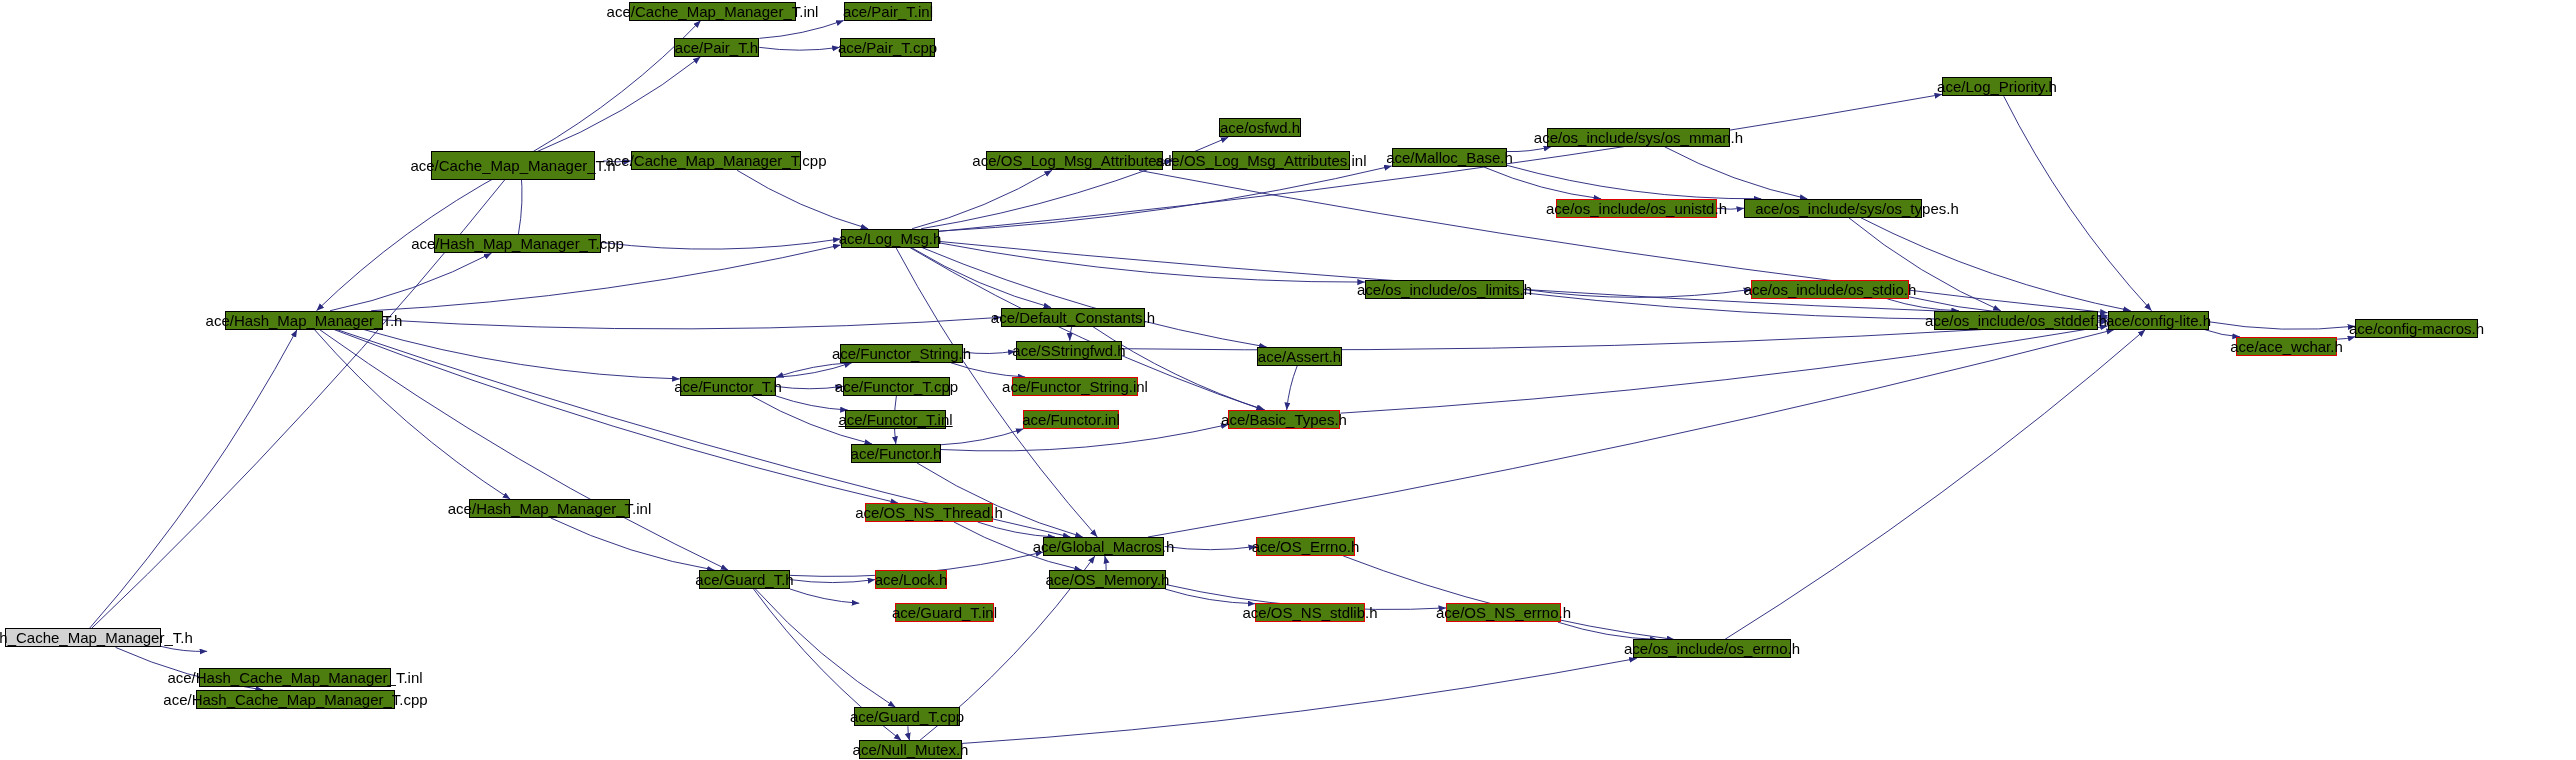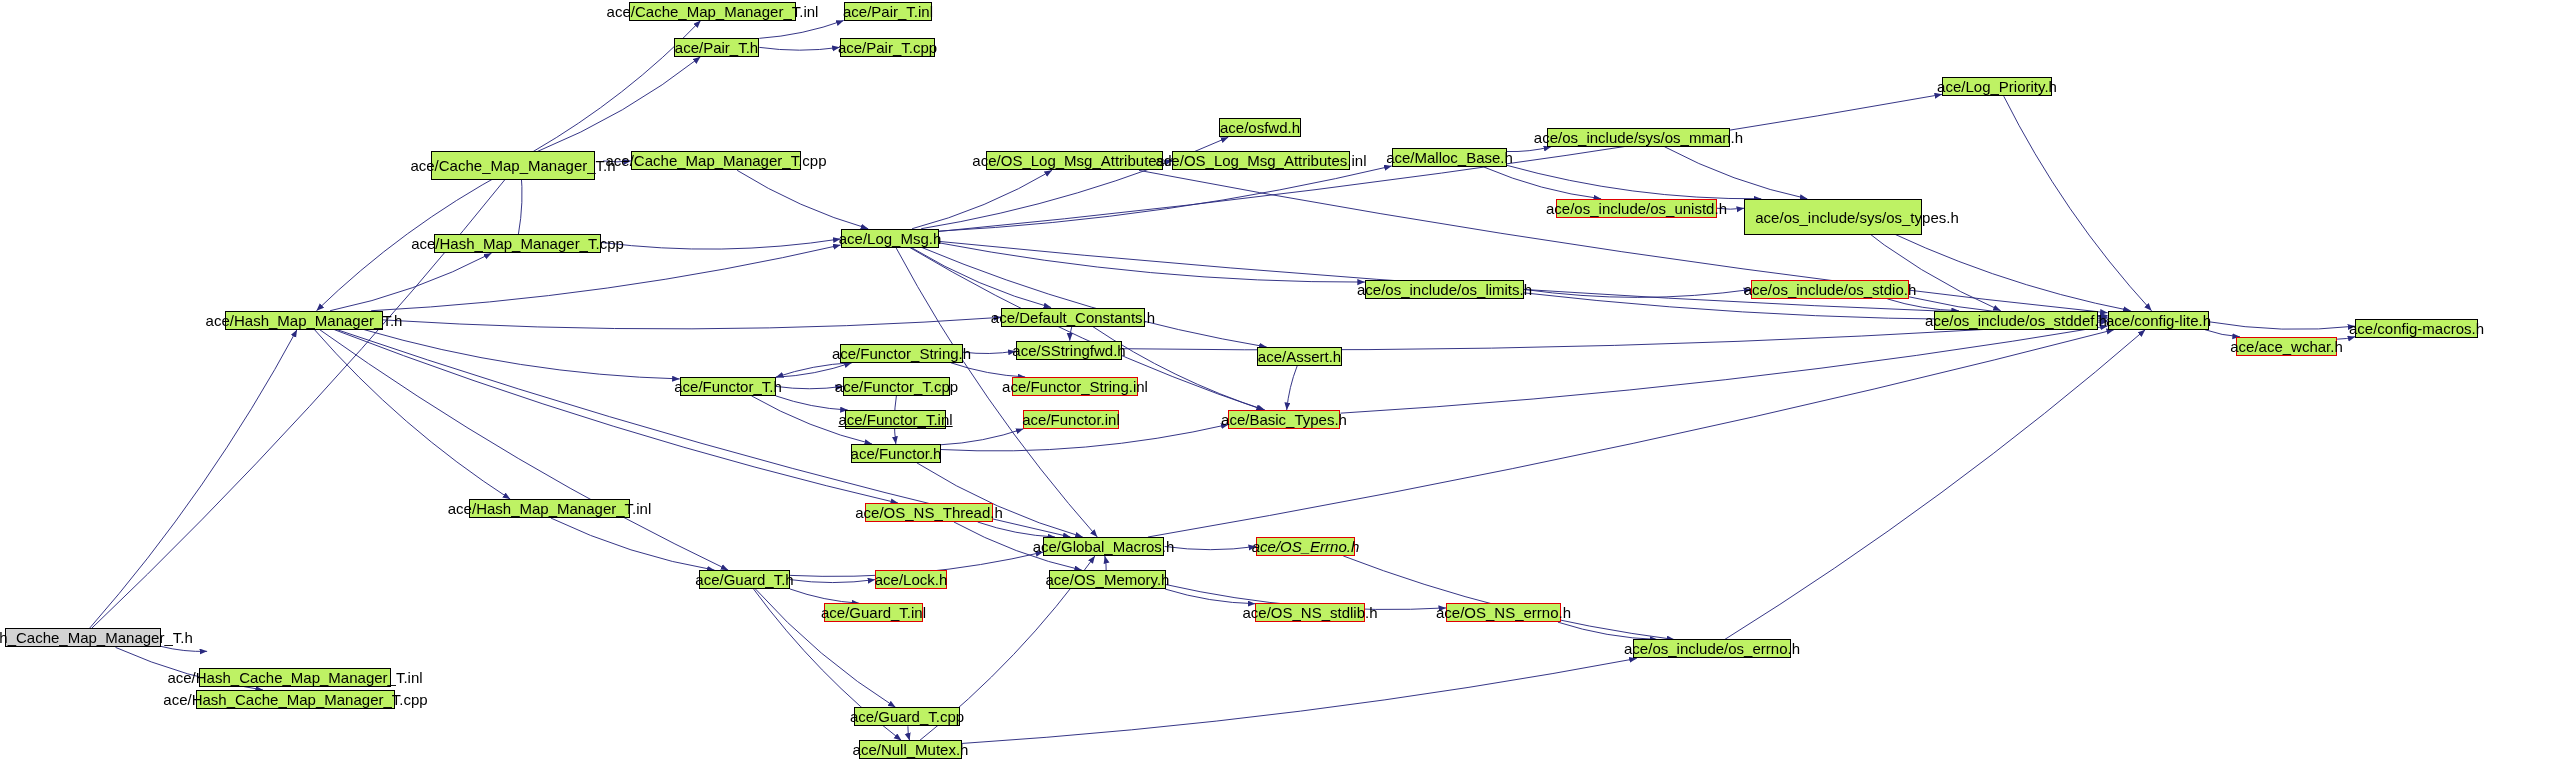--- a/index.html
+++ b/index.html
@@ -1,18 +1,18 @@
 <!DOCTYPE html>
 <html style="font-size:12.6px"><head>
 <meta charset="utf-8">
 <style>
   html,body{margin:0;padding:0;background:#ffffff;}
   #stage{position:relative;width:2576px;height:761px;background:#ffffff;
          font-family:"Liberation Sans", sans-serif;overflow:hidden;}
-  .node{position:absolute;box-sizing:border-box;border:0.8px solid #000;background:#bef264;
+  .node{position:absolute;box-sizing:border-box;border:0.8px solid #000;background:#4d7c0f;
         display:flex;align-items:center;justify-content:center;white-space:nowrap;
         font-size:15px;color:#000;line-height:1;}
   .node.red{border-color:#e00000;}
   .node.red span{color:#000;}
   .node.gray{background:#d3d3d3;border-color:#000;}
   svg.edges{position:absolute;left:0;top:0;width:2576px;height:761px;pointer-events:none;}
 </style>
 </head>
 <body>
 
@@ -161,21 +161,21 @@
       </div>
       <div class="node" style="left: 1392px; top: 148px; width: 115px; height: 19px;">
         <span>ace/Malloc_Base.h</span>
       </div>
       <div class="node" style="left: 1547px; top: 128px; width: 183px; height: 19px;">
         <span>ace/os_include/sys/os_mman.h</span>
       </div>
       <div class="node red" style="left: 1556px; top: 199px; width: 161px; height: 19px;">
         <span>ace/os_include/os_unistd.h</span>
       </div>
-      <div class="node" style="left: 1744px; top: 199px; width: 178px; height: 36px; padding-left: 48px;">
+      <div class="node" style="left: 1744px; top: 199px; width: 178px; height: 19px; padding-left: 48px;">
         <span>ace/os_include/sys/os_types.h</span>
       </div>
       <div class="node" style="left: 1942px; top: 77px; width: 110px; height: 19px;">
         <span>ace/Log_Priority.h</span>
       </div>
       <div class="node" style="left: 2108px; top: 311px; width: 101px; height: 19px;">
         <span>ace/config-lite.h</span>
       </div>
       <div class="node red" style="left: 2236px; top: 337px; width: 101px; height: 19px;">
         <span>ace/ace_wchar.h</span>
@@ -224,42 +224,42 @@
       </div>
       <div class="node red" style="left: 1228px; top: 410px; width: 112px; height: 19px;">
         <span>ace/Basic_Types.h</span>
       </div>
       <div class="node red" style="left: 865px; top: 503px; width: 128px; height: 19px;">
         <span>ace/OS_NS_Thread.h</span>
       </div>
       <div class="node" style="left: 1043px; top: 537px; width: 121px; height: 19px;">
         <span>ace/Global_Macros.h</span>
       </div>
-      <div class="node red" style="left: 1256px; top: 537px; width: 99px; height: 19px; font-style: italic;">
+      <div class="node red" style="left: 1256px; top: 537px; width: 99px; height: 19px;">
         <span>ace/OS_Errno.h</span>
       </div>
       <div class="node" style="left: 1049px; top: 570px; width: 117px; height: 19px;">
         <span>ace/OS_Memory.h</span>
       </div>
       <div class="node red" style="left: 1255px; top: 603px; width: 110px; height: 19px;">
         <span>ace/OS_NS_stdlib.h</span>
       </div>
       <div class="node red" style="left: 1446px; top: 603px; width: 115px; height: 19px;">
         <span>ace/OS_NS_errno.h</span>
       </div>
       <div class="node" style="left: 1633px; top: 639px; width: 158px; height: 19px;">
         <span>ace/os_include/os_errno.h</span>
       </div>
       <div class="node" style="left: 699px; top: 570px; width: 91px; height: 19px;">
         <span>ace/Guard_T.h</span>
       </div>
       <div class="node red" style="left: 875px; top: 570px; width: 72px; height: 19px;">
         <span>ace/Lock.h</span>
       </div>
-      <div class="node red" style="left: 824px; top: 603px; width: 99px; height: 19px;">
+      <div class="node red" style="left: 895px; top: 603px; width: 99px; height: 19px;">
         <span>ace/Guard_T.inl</span>
       </div>
       <div class="node" style="left: 854px; top: 707px; width: 106px; height: 19px;">
         <span>ace/Guard_T.cpp</span>
       </div>
       <div class="node" style="left: 859px; top: 740px; width: 103px; height: 19px;">
         <span>ace/Null_Mutex.h</span>
       </div>
     </div>
 </div>

